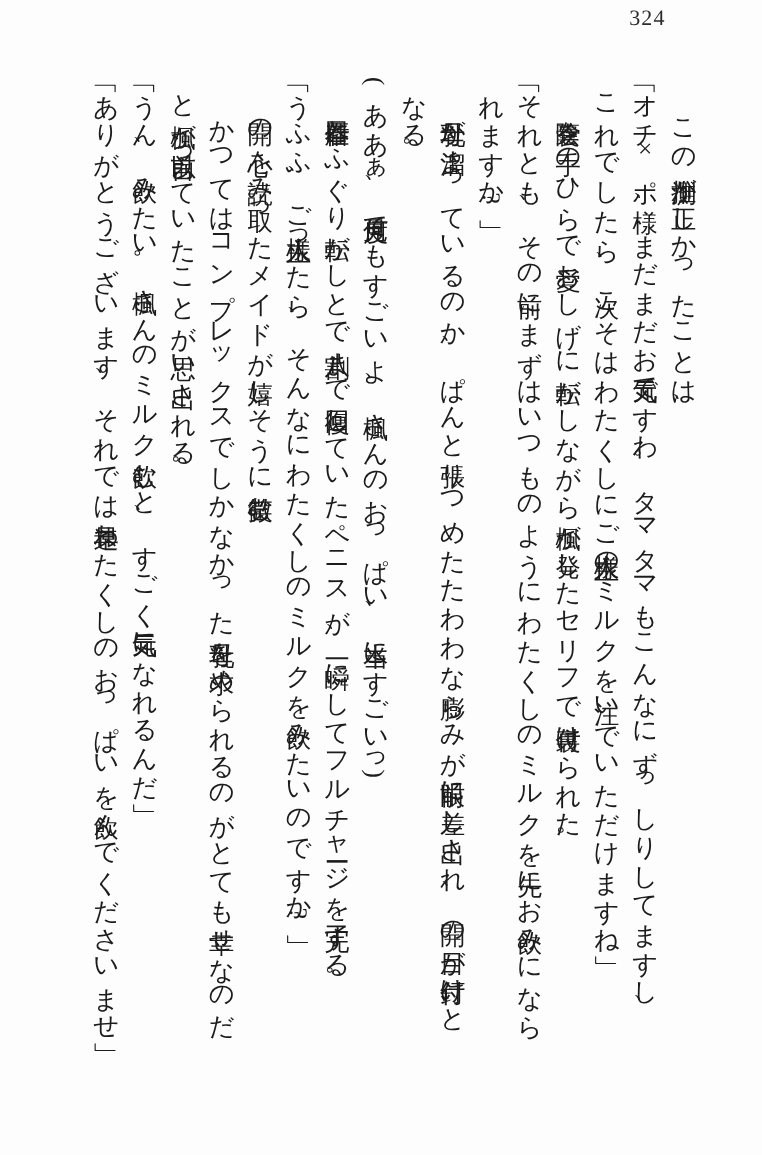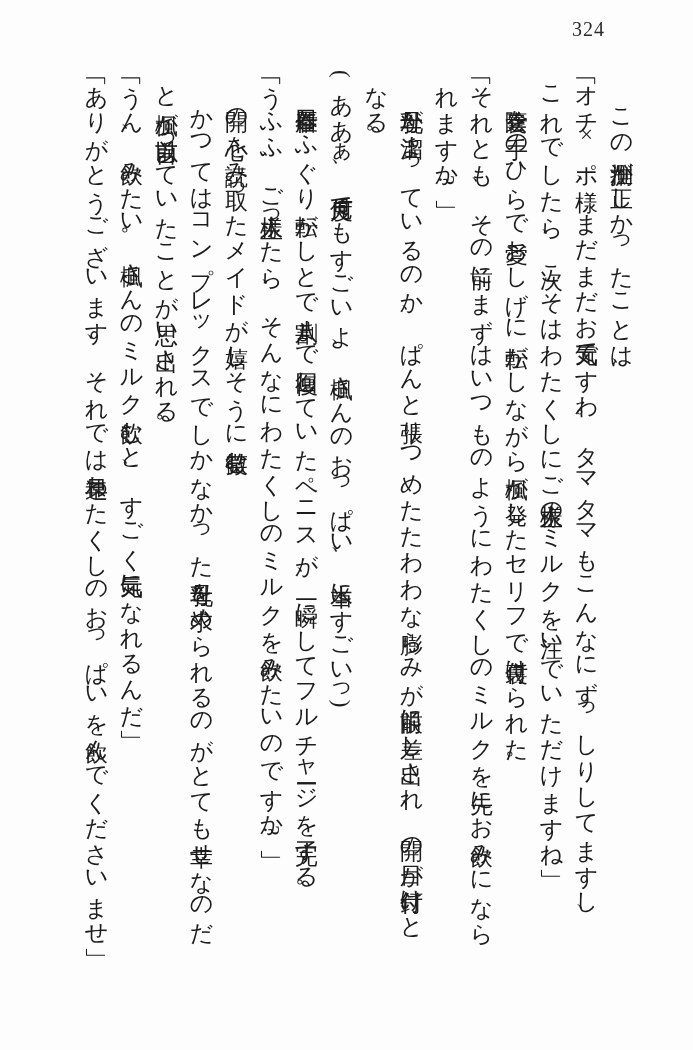--- a/index.html
+++ b/index.html
@@ -14,21 +14,20 @@
   .page {
     position: absolute; inset: 0;
     background: #fdfdfd;
   }
   .page-number {
     position: absolute;
     top: 6px; right: 88px;
     font-size: 20px;
     color: #2b2b2b;
     letter-spacing: 1px;
-    margin-top: 12px;
   }
   
   .text-block {
     position: absolute;
     top: 70px; right: 54px;
     height: 876px;
     writing-mode: vertical-rl;
     text-orientation: mixed;
     font-size: 23px;
     line-height: 35px;        

